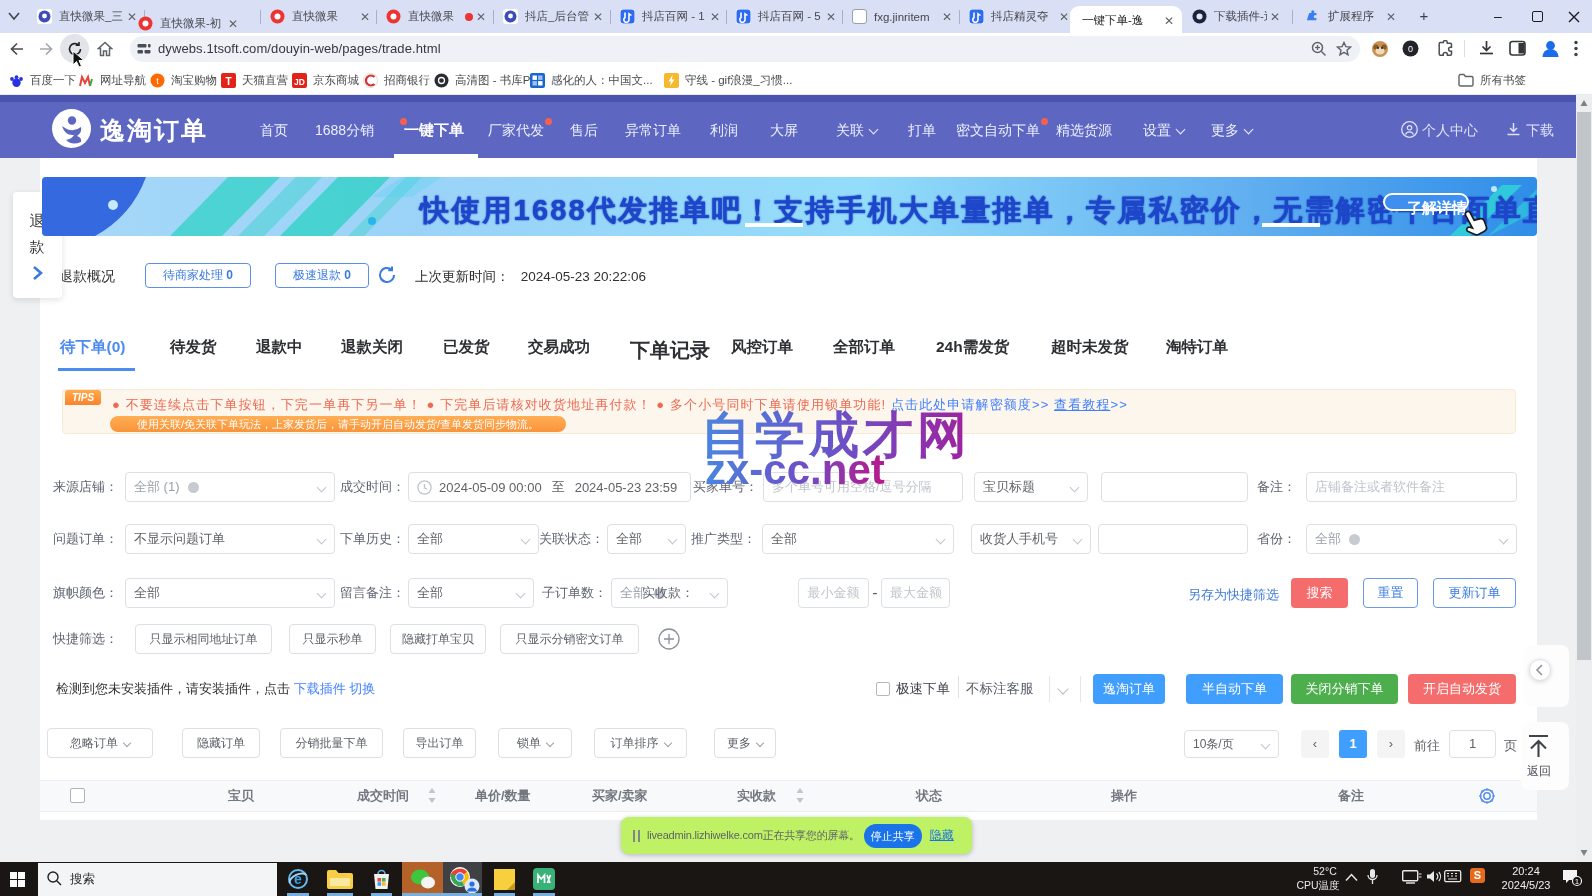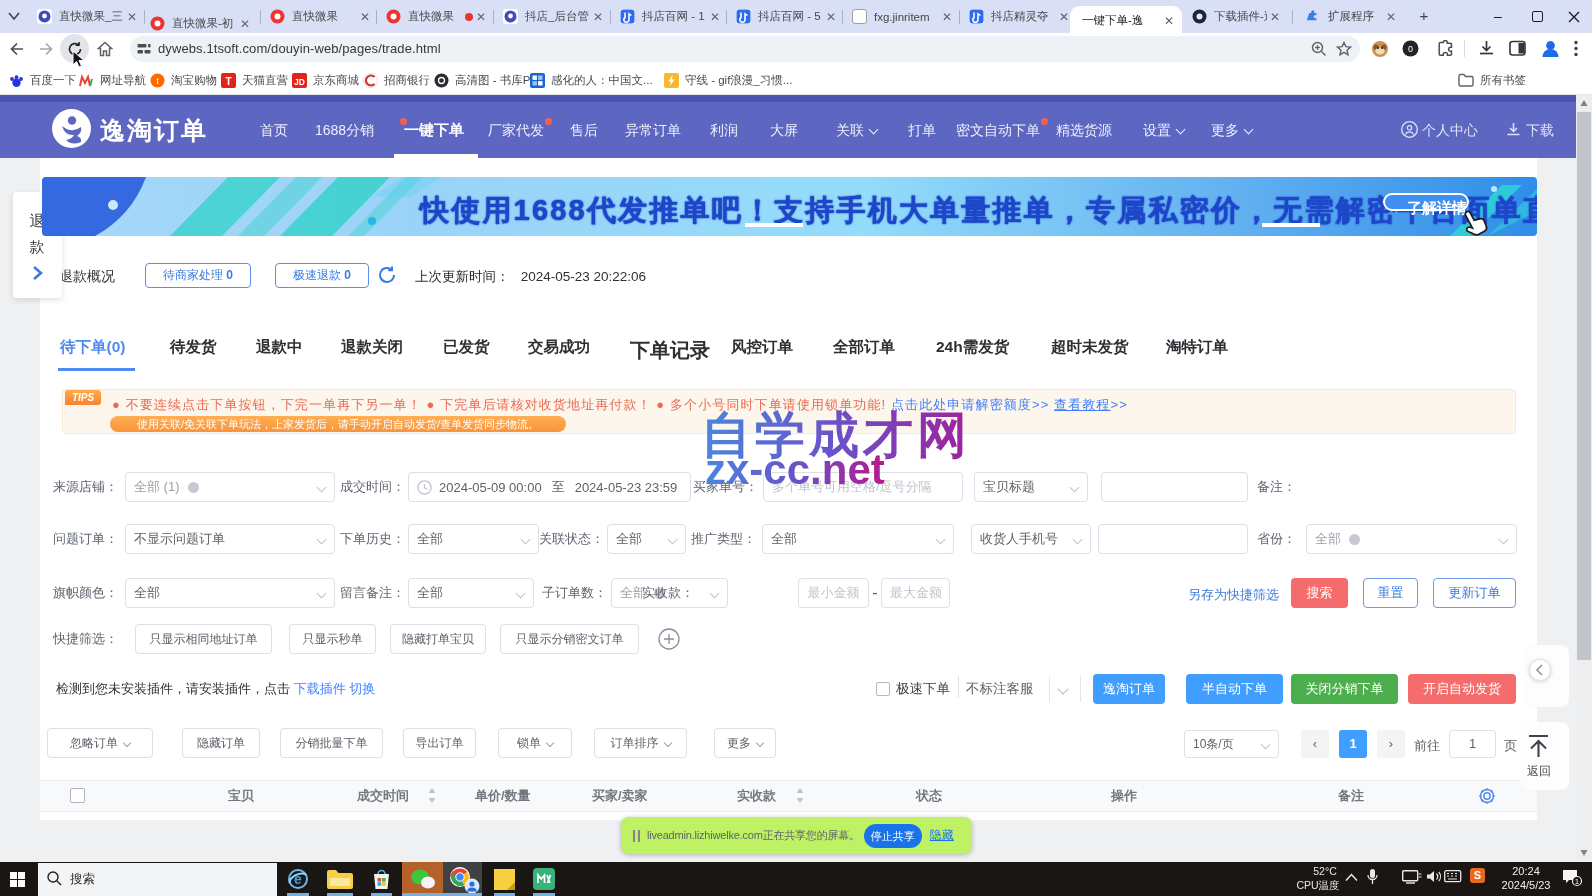--- a/index.html
+++ b/index.html
@@ -33,21 +33,21 @@
     </svg>
 <div class="tab" style="left:27px;width:116px;padding:0 6px 0 10px">
       <span class="favi" style="background:#fff"><svg width="15" height="15">
           <circle cx="7.5" cy="7.5" r="6" fill="#3d4db8"></circle>
           <circle cx="7.5" cy="7" r="2.4" fill="#fff"></circle>
         </svg></span>
       <span class="ttl">直快微果_三</span>
       <span class="tabx">✕</span>
     </div>
 <div class="tsep" style="left:144px"></div>
-<div class="tab" style="left:140px;width:116px;padding:14px 6px 0 10px">
+<div class="tab" style="left:128px;width:116px;padding:14px 6px 0 10px">
       <span class="favi"><svg width="15" height="15">
           <circle cx="7.5" cy="7.5" r="7" fill="#e33"></circle>
           <circle cx="7.5" cy="7.5" r="3" fill="#fff"></circle>
         </svg></span>
       <span class="ttl">直快微果-初</span>
       <span class="tabx">✕</span>
     </div>
 <div class="tsep" style="left:260px"></div>
 <div class="tab" style="left:260px;width:116px;padding:0 6px 0 10px">
       <span class="favi"><svg width="15" height="15">
@@ -362,20 +362,23 @@
       <span style="margin:0 10px;color:#606266">至</span>
       <span>2024-05-23 23:59</span>
     </div>
 <div class="lbl" style="left:608px;width:150px;top:472px;text-align:right">买家单号：</div>
 <div class="sel" style="left:763px;top:472px;width:200px">
       <span class="ph">多个单号可用空格/逗号分隔</span>
     </div>
 <div class="sel" style="left:974px;top:472px;width:114px">宝贝标题<span class="chev"></span></div>
 <div class="sel" style="left:1101px;top:472px;width:147px"></div>
 <div class="lbl" style="left:1146px;width:150px;top:472px;text-align:right">备注：</div>
+<div class="sel" style="left:1306px;top:472px;width:211px">
+      <span class="ph">店铺备注或者软件备注</span>
+    </div>
 <div class="lbl" style="left:-32px;width:150px;top:524px;text-align:right">问题订单：</div>
 <div class="sel" style="left:125px;top:524px;width:210px">不显示问题订单<span class="chev"></span></div>
 <div class="lbl" style="left:255px;width:150px;top:524px;text-align:right">下单历史：</div>
 <div class="sel" style="left:408px;top:524px;width:131px">全部<span class="chev"></span></div>
 <div class="lbl" style="left:454px;width:150px;top:524px;text-align:right">关联状态：</div>
 <div class="sel" style="left:607px;top:524px;width:79px">全部<span class="chev"></span></div>
 <div class="lbl" style="left:606px;width:150px;top:524px;text-align:right">推广类型：</div>
 <div class="sel" style="left:762px;top:524px;width:192px">全部<span class="chev"></span></div>
 <div class="sel" style="left:971px;top:524px;width:120px">收货人手机号<span class="chev"></span></div>
 <div class="sel" style="left:1098px;top:524px;width:150px"></div>

